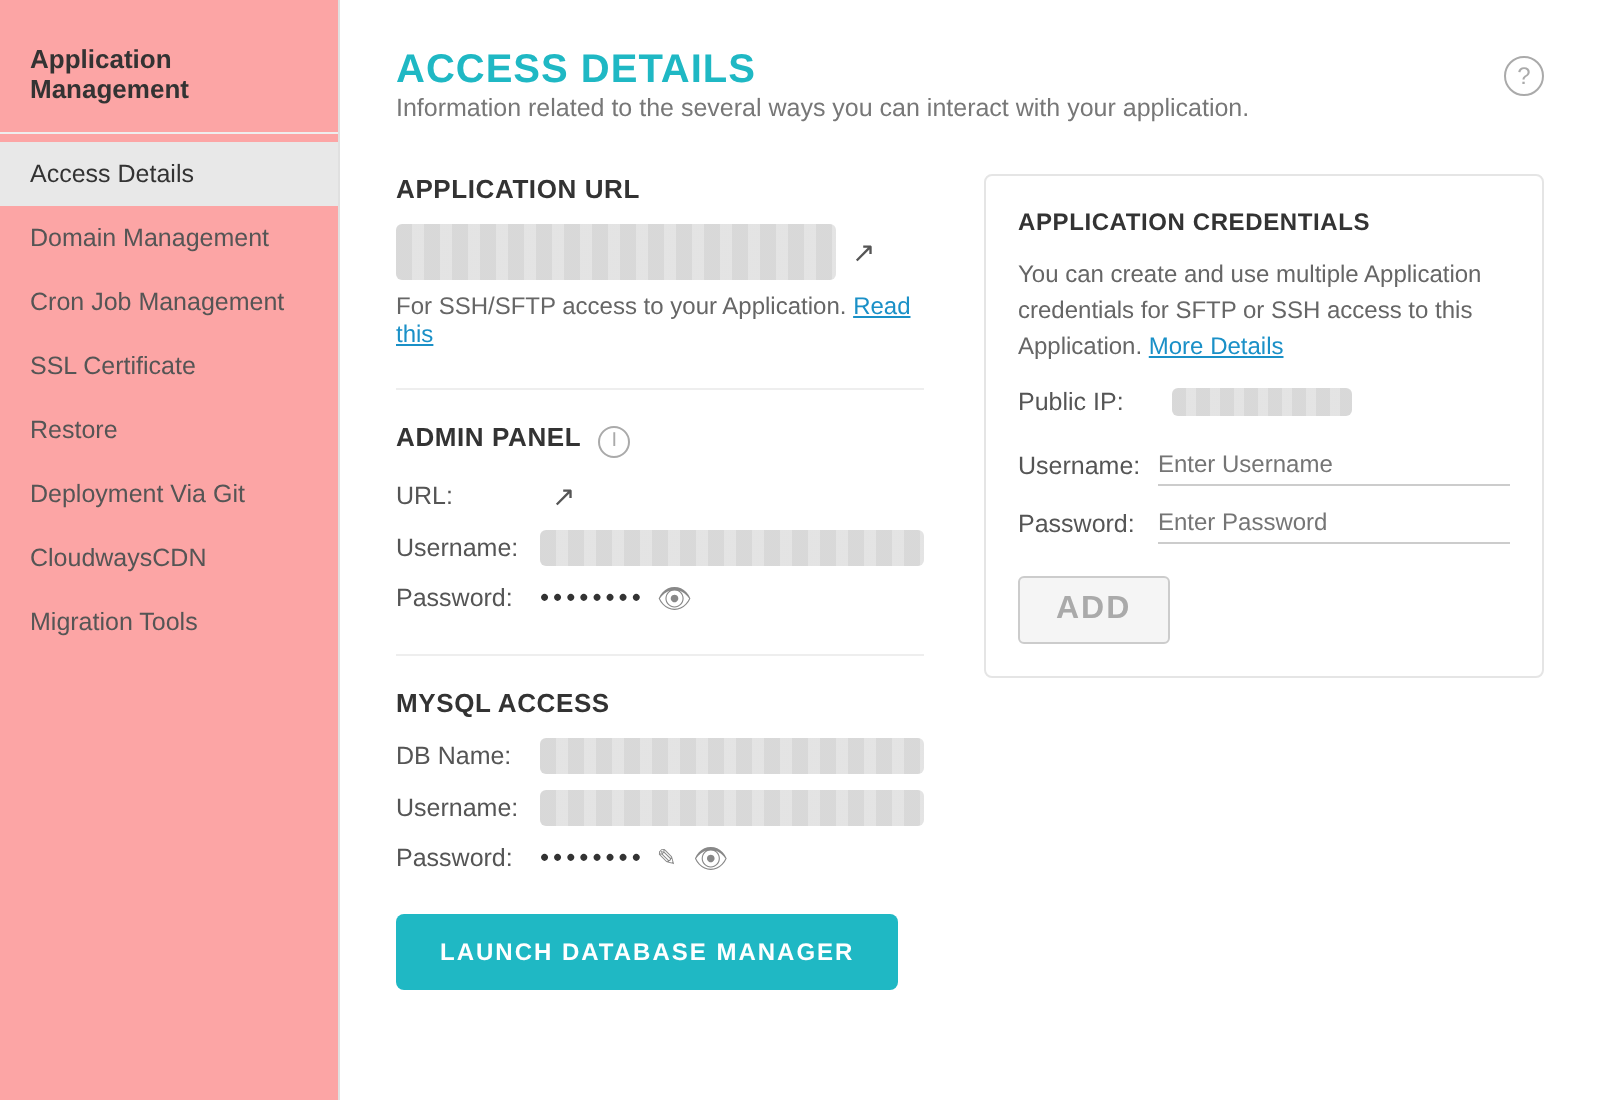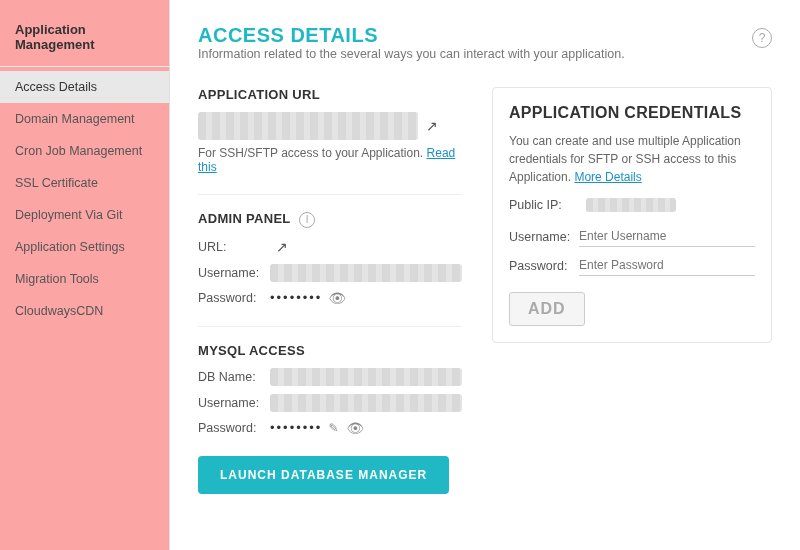--- a/index.html
+++ b/index.html
@@ -215,21 +215,21 @@
       font-size: 12px;
       font-weight: 700;
       letter-spacing: 1px;
       text-transform: uppercase;
       border-radius: 4px;
       cursor: pointer;
     }
 
     
     .cred-title {
-      font-size: 16px;
+      font-size: 12px;
       font-weight: 700;
       color: #333;
       text-transform: uppercase;
       letter-spacing: 0.3px;
       margin-bottom: 10px;
     }
     .cred-desc {
       font-size: 12px;
       color: #666;
       line-height: 1.5;
@@ -318,30 +318,30 @@
   <div class="sidebar-item">
     <span>Domain Management</span>
   </div>
   <div class="sidebar-item">
     <span>Cron Job Management</span>
   </div>
   <div class="sidebar-item">
     <span>SSL Certificate</span>
   </div>
   <div class="sidebar-item">
+    <span>Restore</span>
+  </div>
+  <div class="sidebar-item">
     <span>Deployment Via Git</span>
   </div>
   <div class="sidebar-item">
-    <span>Application Settings</span>
+    <span>CloudwaysCDN</span>
   </div>
   <div class="sidebar-item">
     <span>Migration Tools</span>
-  </div>
-  <div class="sidebar-item">
-    <span>CloudwaysCDN</span>
   </div>
 </div>
 
 <div class="main">
   <div class="page-header">
     <div>
       <div class="page-title">ACCESS DETAILS</div>
       <div class="page-subtitle">Information related to the several ways you can interact with your application.</div>
     </div>
     <div class="help-icon">?</div>

